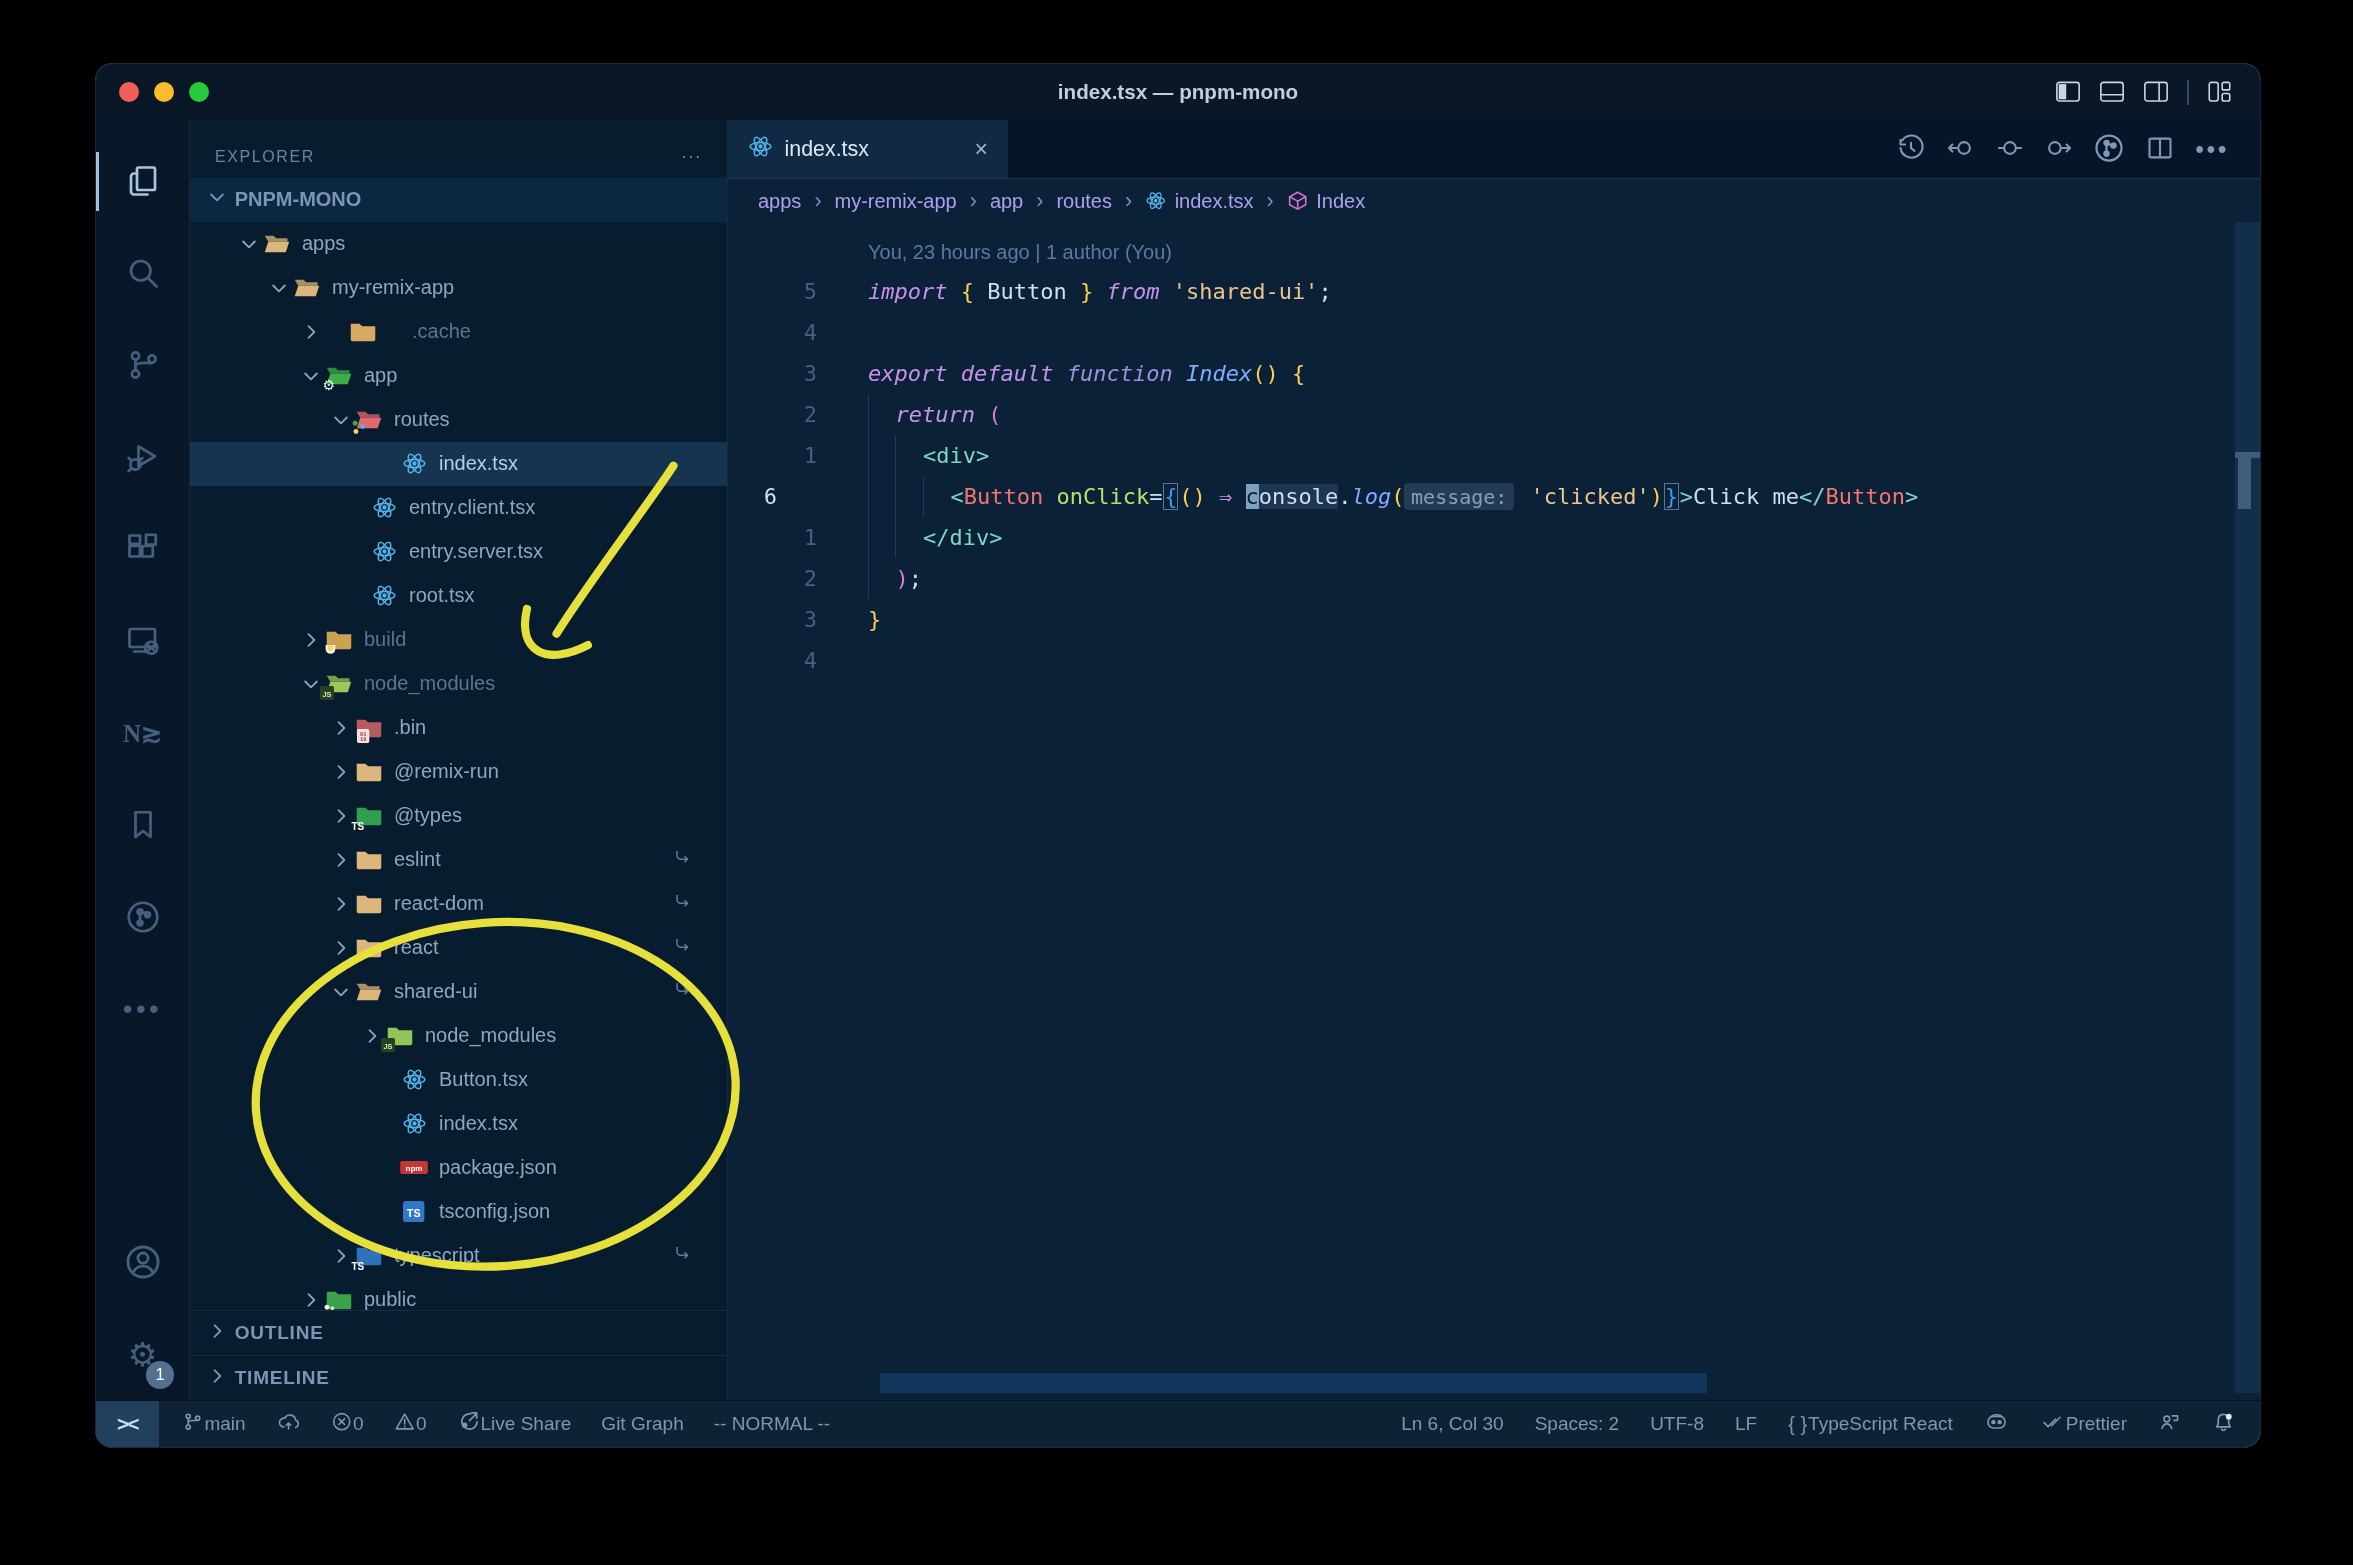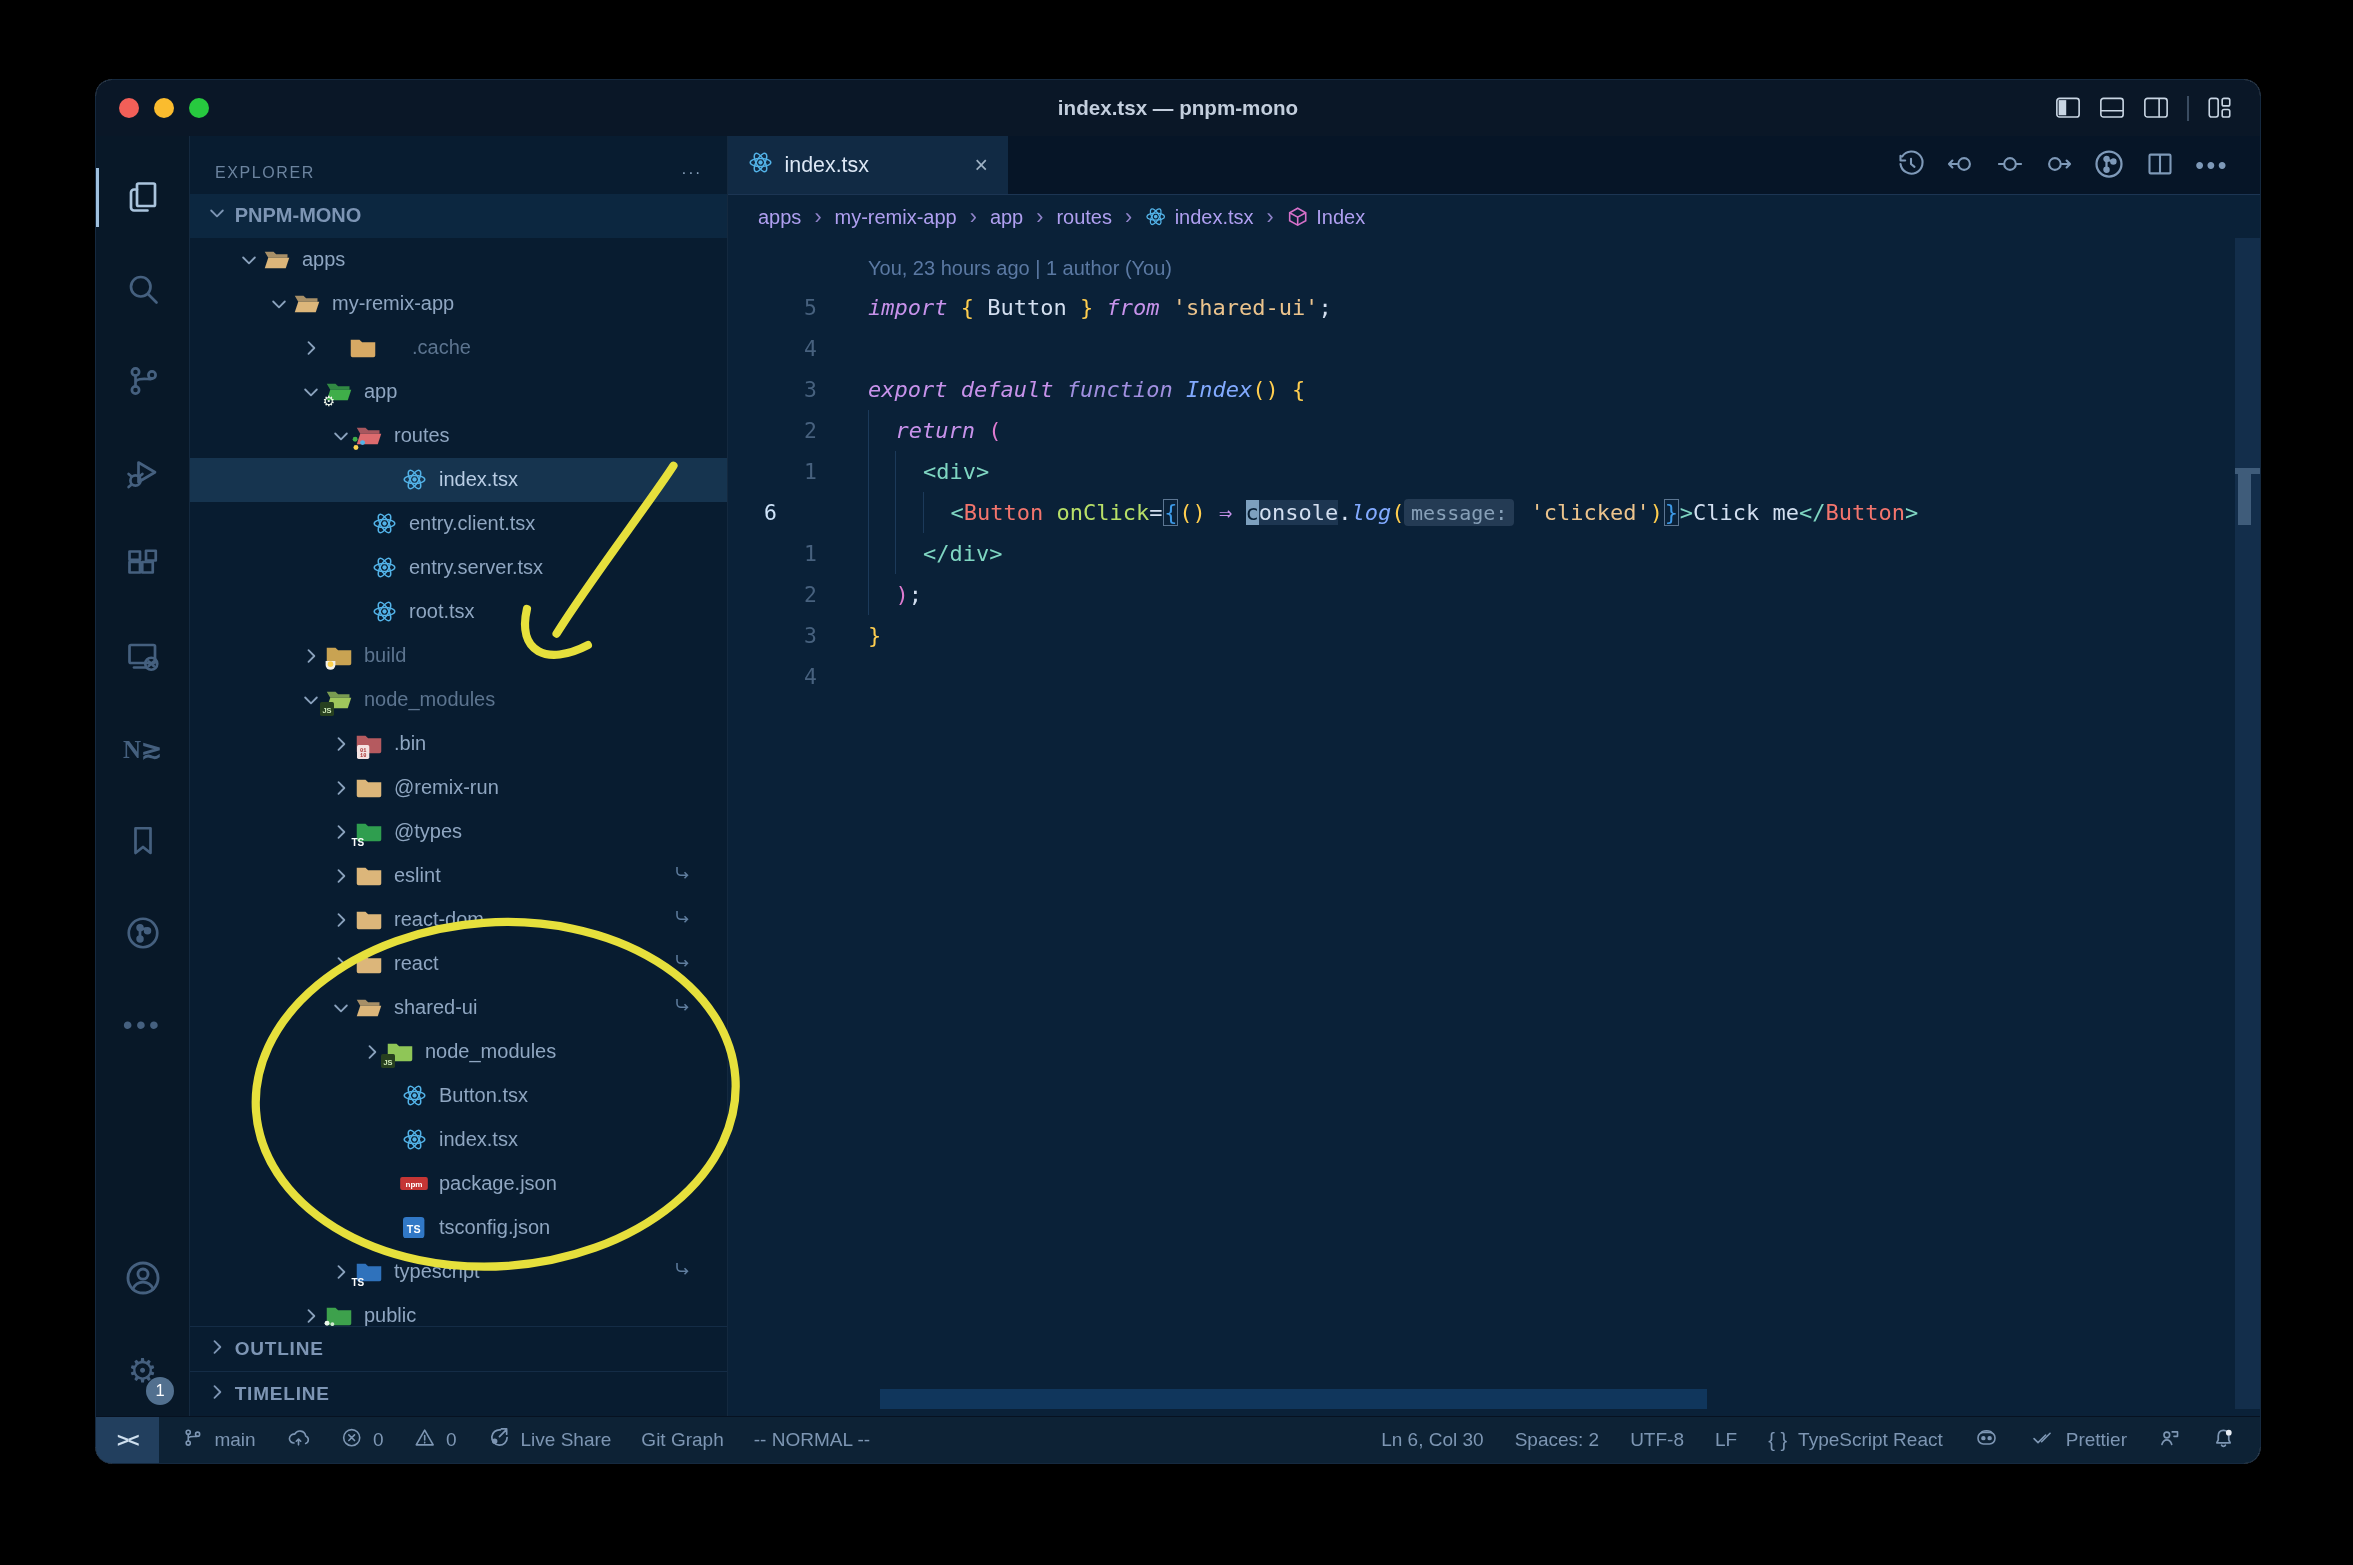--- a/index.html
+++ b/index.html
@@ -1,20 +1,20 @@
 <!DOCTYPE html>
 <html style="font-size:13px"><head>
 <meta charset="utf-8">
 <style>
   html,body{margin:0;padding:0;background:#000;}
   #stage{position:relative;width:2354px;height:1565px;background:#000;overflow:hidden;
          font-family:"Liberation Sans",sans-serif;}
   #window{position:absolute;left:95px;top:63px;width:2164px;height:1383px;
           background:#a3a3a3;border-radius:16.5px;overflow:hidden;border:0.8px solid #15293f;
-          display:flex;flex-direction:column;margin-top:16px;}
+          display:flex;flex-direction:column;}
   
   #titlebar{height:56px;flex:0 0 56px;background:#0a1727;display:flex;align-items:center;position:relative;}
   .lights{display:flex;gap:15px;padding-left:23px;}
   .light{width:20px;height:20px;border-radius:50%;}
   .title{position:absolute;left:0;right:0;text-align:center;color:#c3cedd;font-size:20.6px;font-weight:bold;pointer-events:none;}
   #titlebar-actions{margin-left:auto;display:flex;align-items:center;gap:18px;padding-right:28px;color:#c9d6e4;}
   #titlebar-actions .tsep{width:1.6px;height:25px;background:#3a4c61;}
   #titlebar-actions svg{display:block;}
   
   #main{flex:1;display:flex;min-height:0;position:relative;}
@@ -84,21 +84,21 @@
   #vscroll .deco-bar{position:absolute;left:0;right:0;top:230px;height:5.8px;background:#3f5c7a;}
   #vscroll .deco-thumb{position:absolute;left:3.3px;top:236px;width:12.3px;height:51px;background:#3f5c7a;}
   #hscroll{position:absolute;left:152px;bottom:6.6px;width:827px;height:20px;background:#10365c;}
   
   #statusbar{height:46px;flex:0 0 46px;background:#0d2235;display:flex;align-items:center;
              color:#7d96b3;font-size:19px;border-top:0.8px solid #061120;}
   .remote{width:63px;height:46px;background:#223f5e;display:flex;align-items:center;justify-content:center;
           color:#cfe0ef;font-size:20.6px;font-weight:bold;letter-spacing:-1.6px;}
   #status-left{display:flex;align-items:center;gap:30px;padding-left:23px;}
   #status-right{margin-left:auto;display:flex;align-items:center;gap:31px;padding-right:25px;}
-  .sitem{display:flex;align-items:center;gap:11px;}
+  .sitem{display:flex;align-items:center;gap:1px;}
   
   #annotations{position:absolute;left:0;top:0;width:2354px;height:1565px;pointer-events:none;}
 </style>
 </head>
 <body>
 
 <div id="stage">
   <div id="window">
 
     <div id="titlebar">

